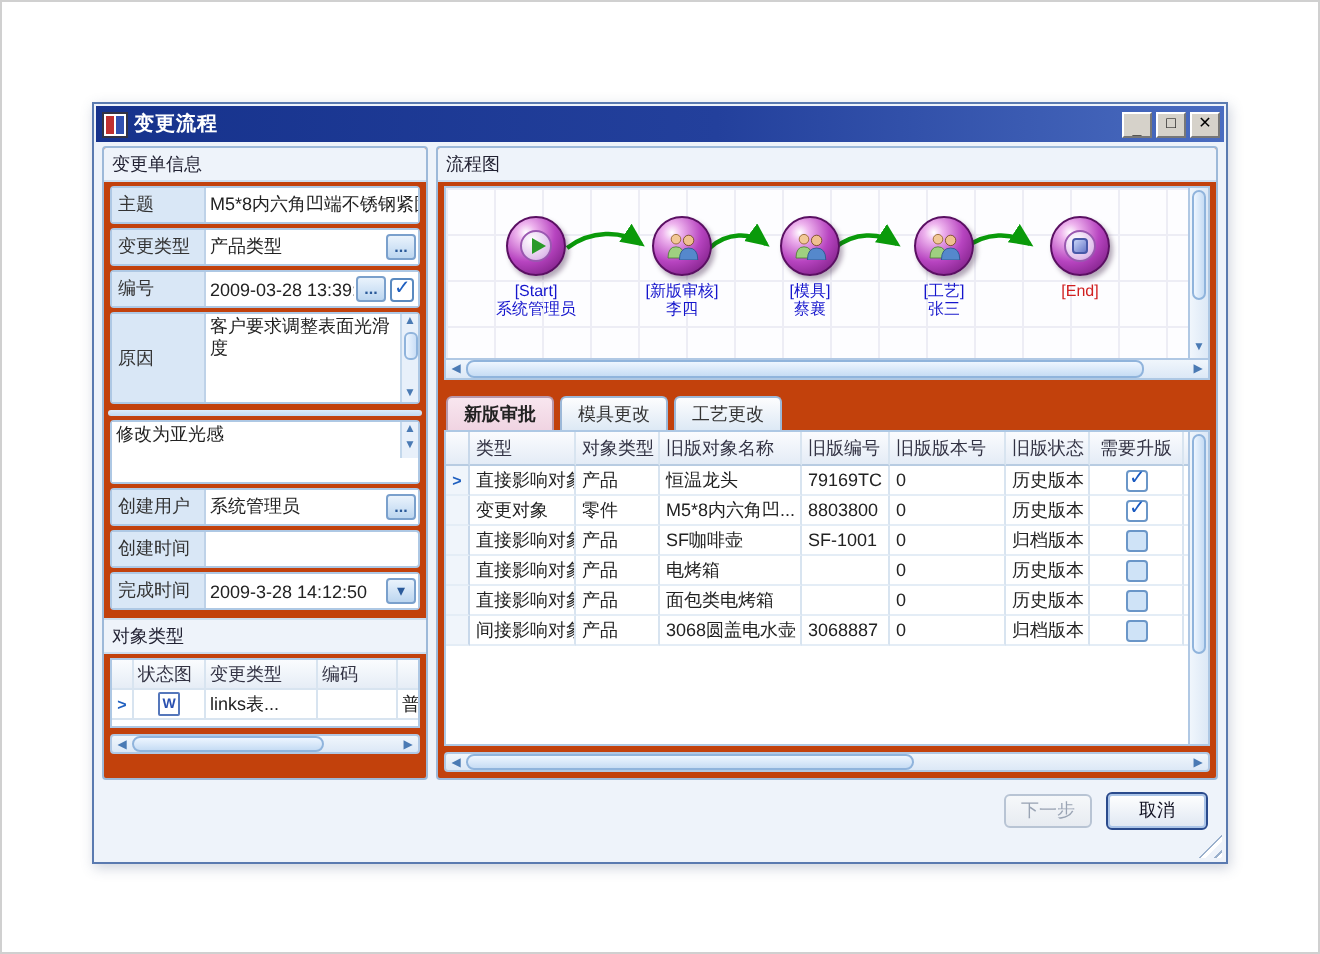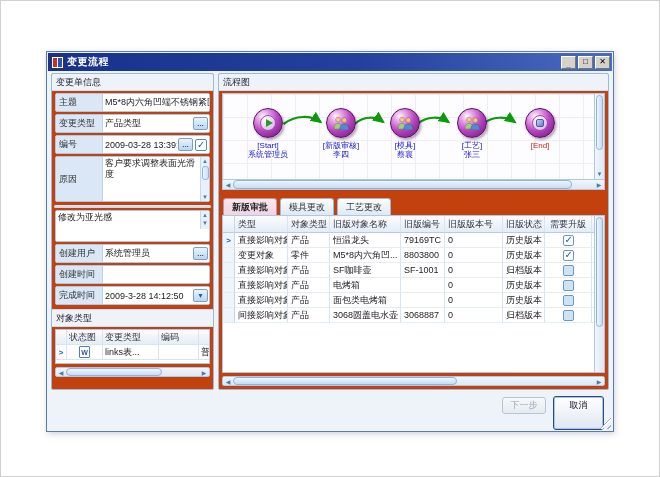--- a/index.html
+++ b/index.html
@@ -129,21 +129,21 @@
   
   .doc-icon { width:11px; height:12px; background:#fff; border:1px solid #5577bb; border-radius:1px;
     position:relative; font-size:7px; color:#2a50b0; font-weight:bold; text-align:center; line-height:12px; }
   .doc-icon::after { content:"W"; }
 
   
   .footer-btn { position:absolute; height:17px; font-size:9px; border-radius:3px; text-align:center;
     line-height:15px; cursor:default; }
   .btn-next { left:455px; top:345px; width:44px; border:1px solid #b8c4d4;
     background:linear-gradient(180deg,#f6f8fa,#e7ebf1); color:#9aa4b4; }
-  .btn-cancel { left:506px; top:344px; width:51px; height:34px; border:1px solid #2a4a8c;
+  .btn-cancel { left:506px; top:344px; width:51px; height:19px; border:1px solid #2a4a8c;
     background:linear-gradient(180deg,#ffffff,#dfe7f2); color:#112; box-shadow:inset 0 0 0 1px #aac4e8; line-height:17px; }
   .grip { position:absolute; right:2px; bottom:2px; width:12px; height:12px;
     background:repeating-linear-gradient(135deg,transparent 0 3px,#9ab0cc 3px 4px,#ffffff 4px 5.5px);
     clip-path:polygon(100% 0,100% 100%,0 100%); }
 </style>
 </head>
 <body>
 
 <div id="stage">
   <div class="win">

